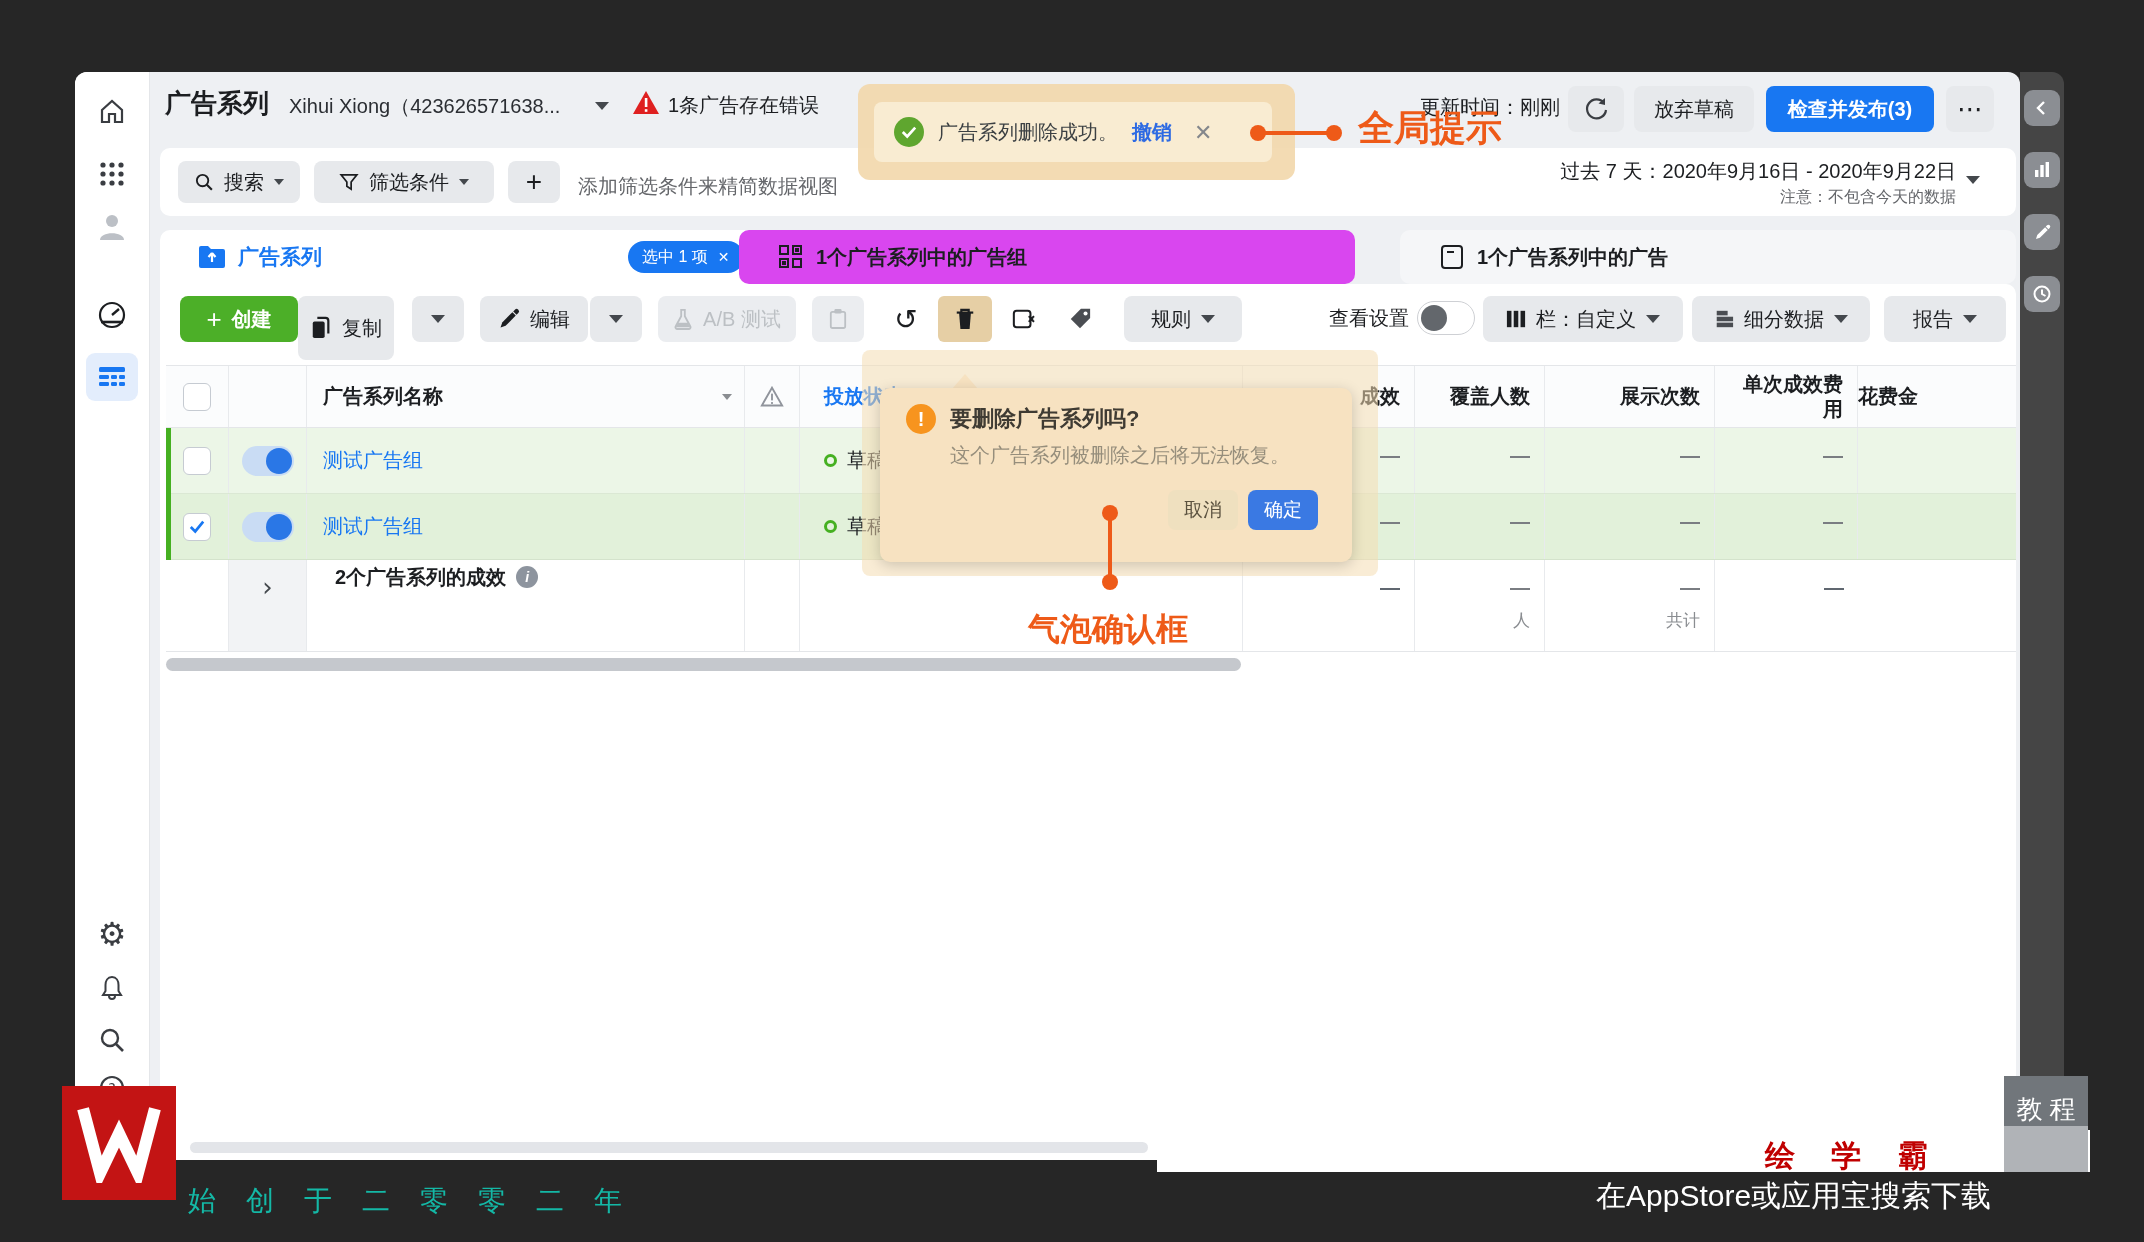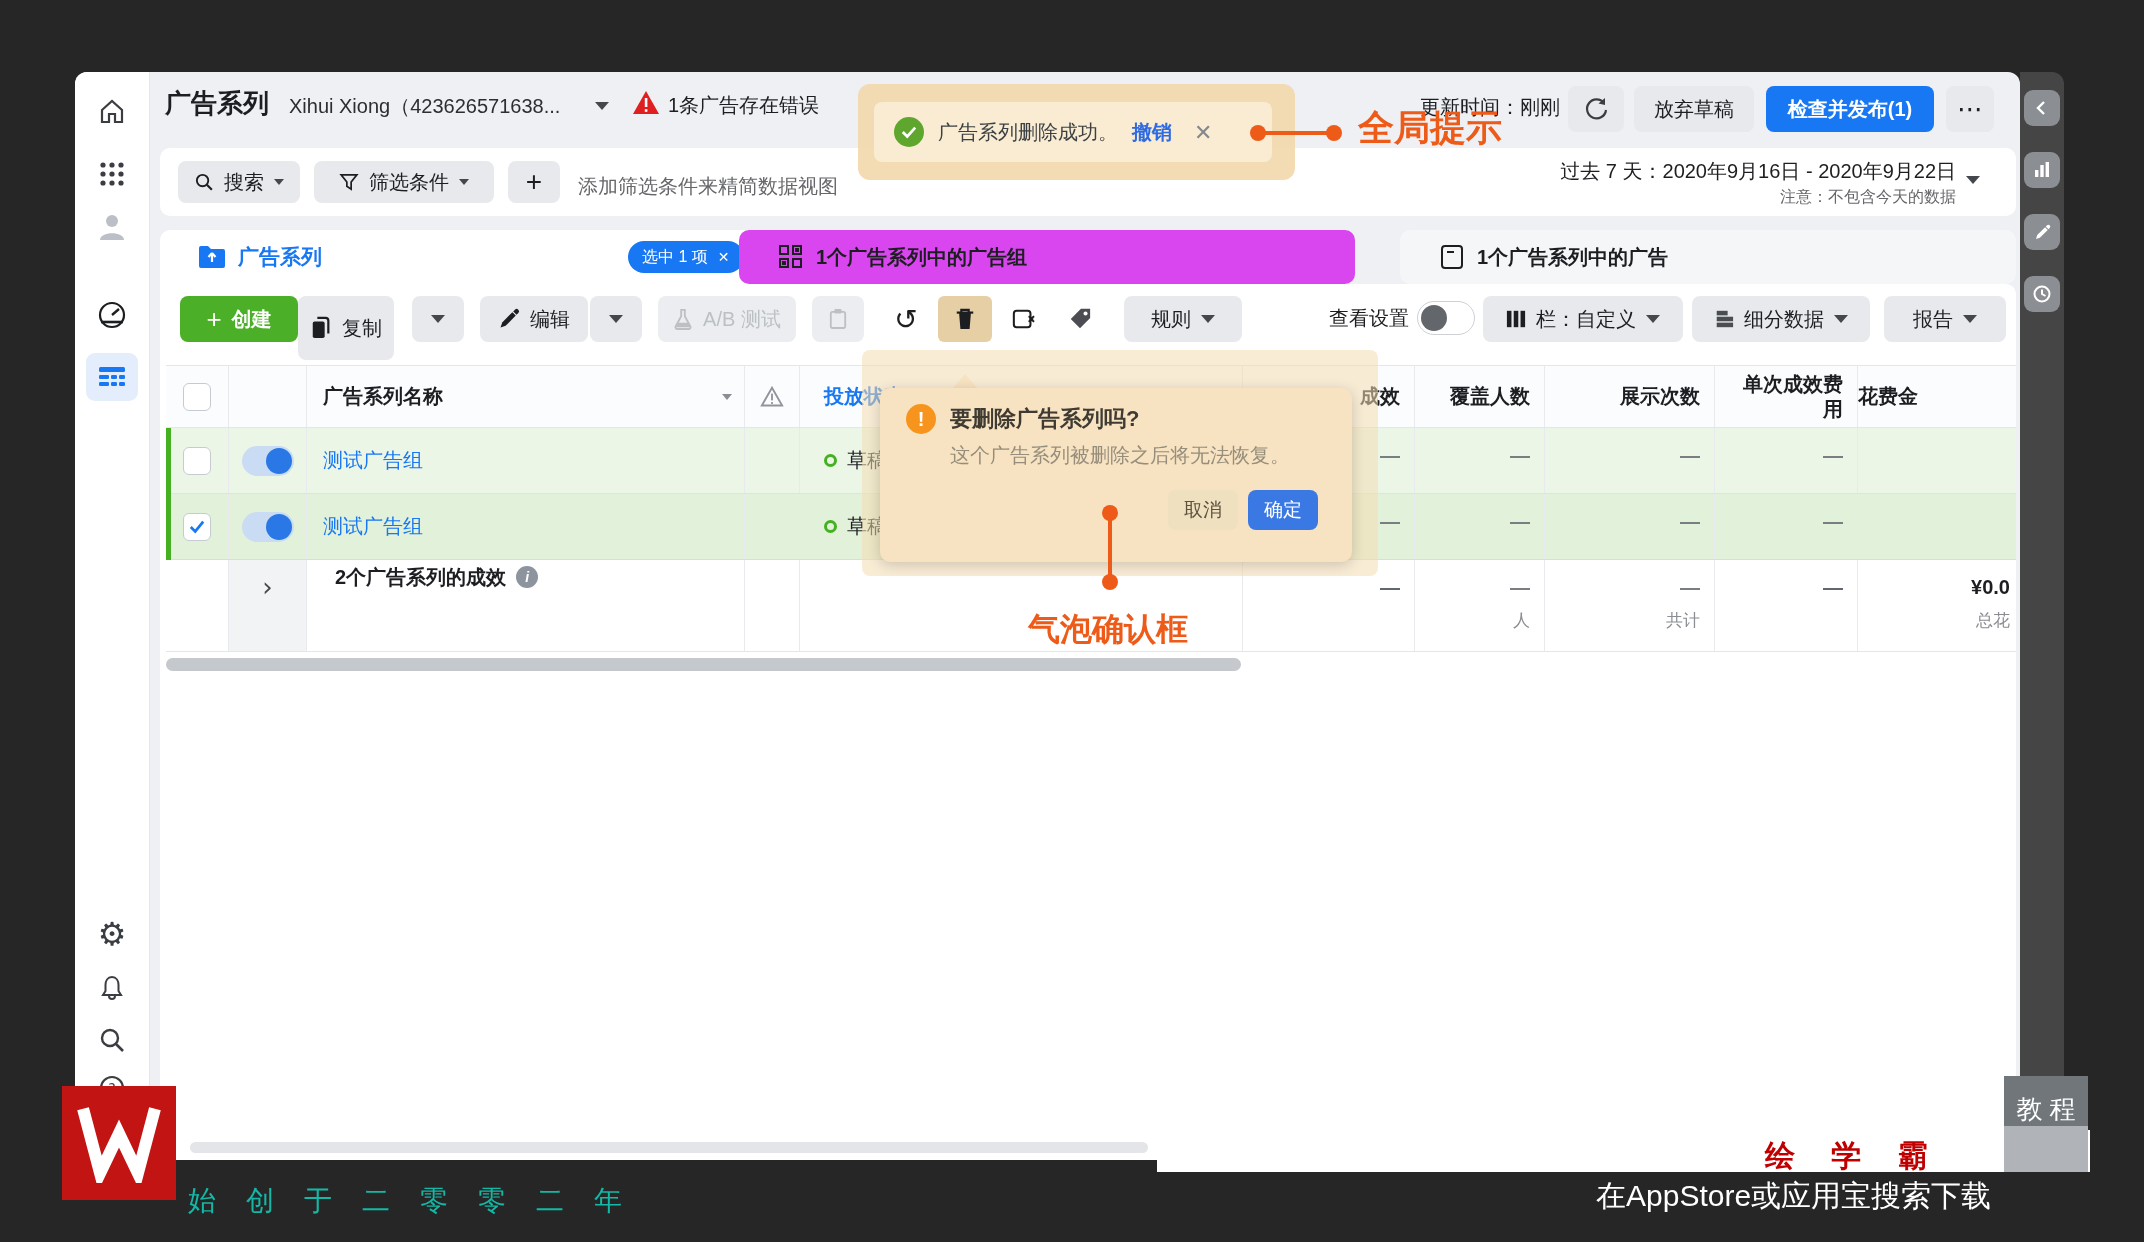--- a/index.html
+++ b/index.html
@@ -120,21 +120,21 @@
 <div class="abs btn" style="left:1568px;top:86px;width:56px;height:46px">
   <svg width="24" height="24" viewBox="0 0 24 24">
       <path d="M20 6 A9.5 9.5 0 1 0 22 13" fill="none" stroke="#3a3d42" stroke-width="2.2"></path>
       <polygon points="21,1 21,8 14.5,6.5" fill="#3a3d42"></polygon>
     </svg>
 </div>
 <div class="abs btn" style="left:1634px;top:86px;width:120px;height:46px">
     <span>放弃草稿</span>
   </div>
 <div class="abs btn" style="left:1766px;top:86px;width:168px;height:46px;background:#1877f2;color:#fff;font-weight:600">
-    <span>检查并发布(1)</span>
+    <span>检查并发布(3)</span>
   </div>
 <div class="abs btn glyph" style="left:1946px;top:86px;width:48px;height:46px;font-size:26px">
     <span>⋯</span>
   </div>
 
 <div class="abs card" style="left:160px;top:148px;width:1856px;height:68px"></div>
 <div class="abs btn" style="left:178px;top:161px;width:122px;height:42px">
   <svg width="20" height="20" viewBox="0 0 28 28">
       <circle cx="12" cy="12" r="8" fill="none" stroke="#1c1e21" stroke-width="2.6"></circle>
       <line x1="18" y1="18" x2="25" y2="25" stroke="#1c1e21" stroke-width="3"></line>
@@ -389,24 +389,20 @@
   <div class="c w6 num" style="color:#606770">—</div>
   <div class="c w7">
       <div class="num">—</div>
       <div class="sub">人</div>
     </div>
   <div class="c w8">
       <div class="num">—</div>
       <div class="sub">共计</div>
     </div>
   <div class="c w9 num" style="color:#606770">—</div>
-  <div class="c w10" style="overflow:hidden">
-      <div class="num" style="color:#1c1e21;padding-right:6px">¥0.0</div>
-      <div class="sub" style="padding-right:6px">总花</div>
-    </div>
 </div>
 
 <div class="abs" style="left:166px;top:658px;width:1075px;height:13px;background:#c5c8cd;border-radius:7px"></div>
 <div class="abs" style="left:190px;top:1142px;width:958px;height:11px;background:#e3e5e9;border-radius:6px"></div>
 
 <div class="abs" style="left:862px;top:350px;width:516px;height:226px;background:rgba(244,221,179,0.55);border-radius:8px;z-index:5"></div>
 <div class="abs" style="left:952px;top:374px;width:0;height:0;border-left:13px solid transparent;border-right:13px solid transparent;border-bottom:15px solid #f7e2c1;z-index:6"></div>
 <div class="abs" style="left:880px;top:388px;width:472px;height:174px;background:#f7e2c1;border-radius:10px;box-shadow:0 3px 14px rgba(0,0,0,0.18);z-index:6">
   <div style="position:absolute;left:26px;top:16px;width:30px;height:30px;border-radius:50%;background:#f7941e;color:#fff;font-size:20px;font-weight:700;display:flex;align-items:center;justify-content:center">!</div>
   <div style="position:absolute;left:70px;top:16px;font-size:22px;font-weight:700;color:#3f3b33">要删除广告系列吗?</div>

